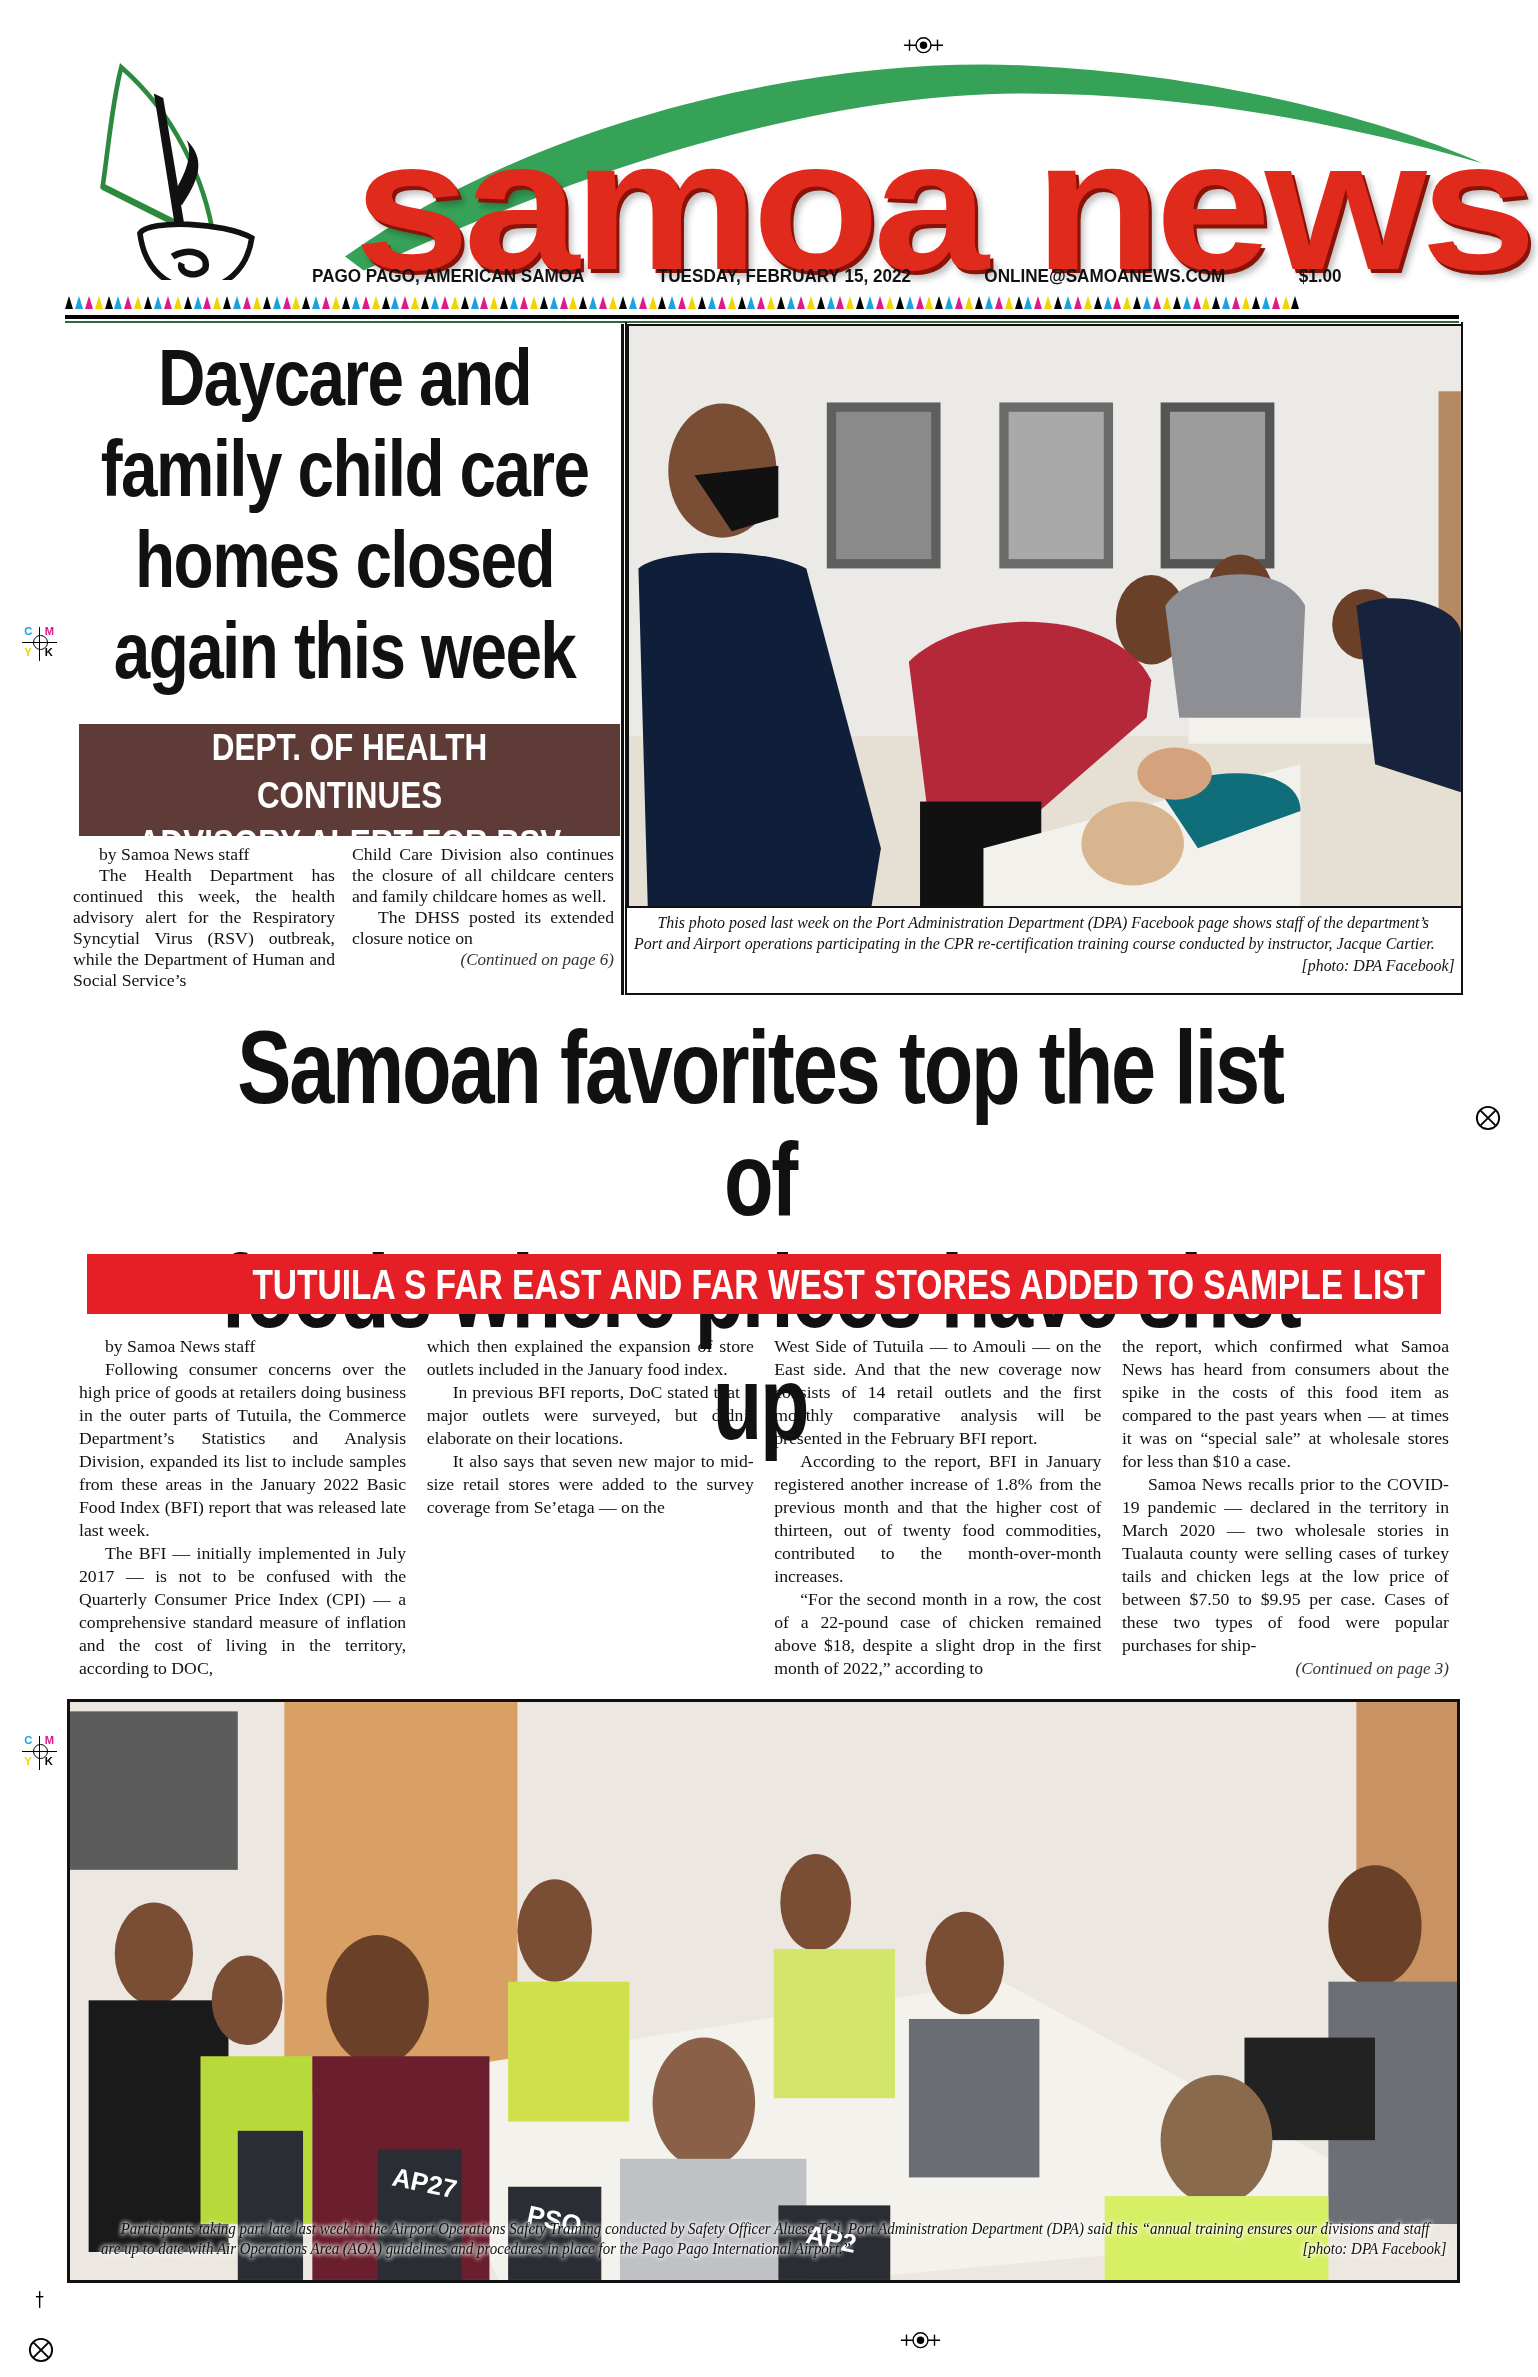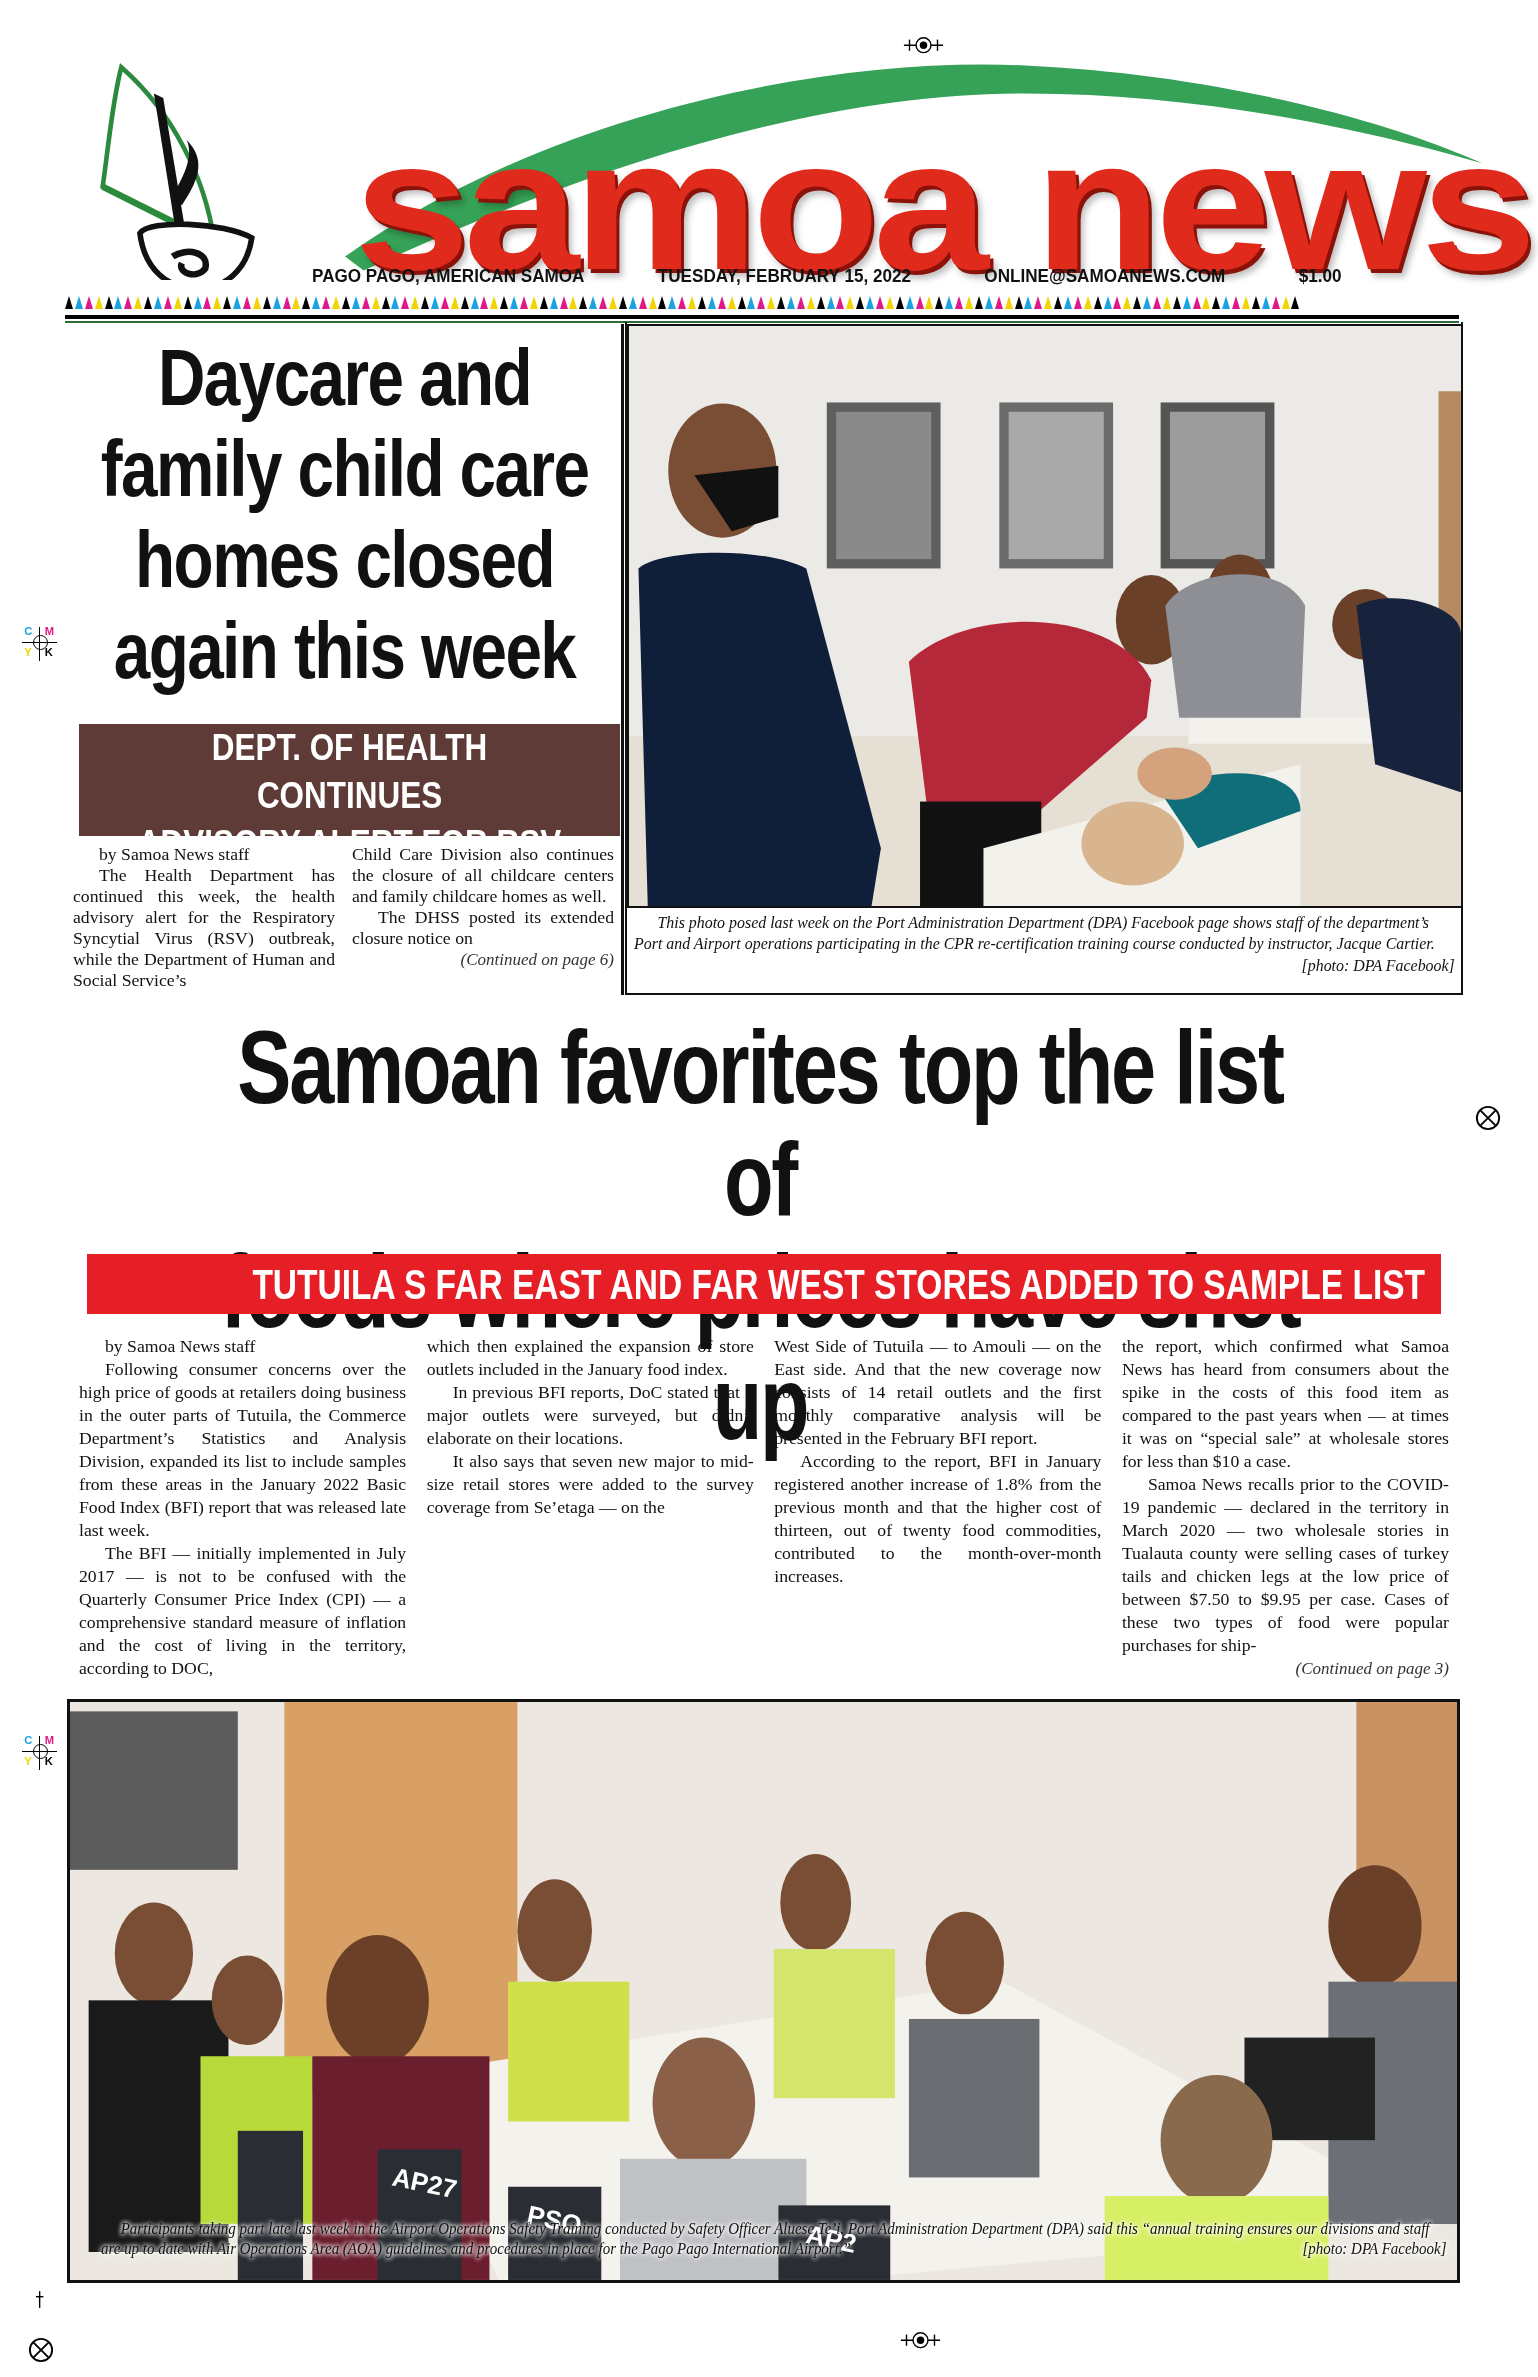--- a/index.html
+++ b/index.html
@@ -335,20 +335,21 @@
     <p>The BFI — initially implemented in July 2017 — is not to be confused with the Quarterly Consumer Price Index (CPI) — a comprehensive standard measure of inflation and the cost of living in the territory, according to DOC,</p>
   </div>
   <div class="col">
     <p style="text-indent:0">which then explained the expansion of store outlets included in the January food index.</p>
     <p>In previous BFI reports, DoC stated that 7 major outlets were surveyed, but didn’t elaborate on their locations.</p>
     <p>It also says that seven new major to mid-size retail stores were added to the survey coverage from Se’etaga — on the</p>
   </div>
   <div class="col">
     <p style="text-indent:0">West Side of Tutuila — to Amouli — on the East side. And that the new coverage now consists of 14 retail outlets and the first monthly comparative analysis will be presented in the February BFI report.</p>
     <p>According to the report, BFI in January registered another increase of 1.8% from the previous month and that the higher cost of thirteen, out of twenty food commodities, contributed to the month-over-month increases.</p>
+    <p>“For the second month in a row, the cost of a 22-pound case of chicken remained above $18, despite a slight drop in the first month of 2022,” according to</p>
   </div>
   <div class="col">
     <p style="text-indent:0">the report, which confirmed what Samoa News has heard from consumers about the spike in the costs of this food item as compared to the past years when — at times it was on “special sale” at wholesale stores for less than $10 a case.</p>
     <p>Samoa News recalls prior to the COVID-19 pandemic — declared in the territory in March 2020 — two wholesale stories in Tualauta county were selling cases of turkey tails and chicken legs at the low price of between $7.50 to $9.95 per case. Cases of these two types of food were popular purchases for ship-</p>
     <span class="cont">(Continued on page 3)</span>
   </div>
 </div>
 
 <div class="abs photo2">
   <svg width="1387" height="578" viewBox="0 0 1488 620">

